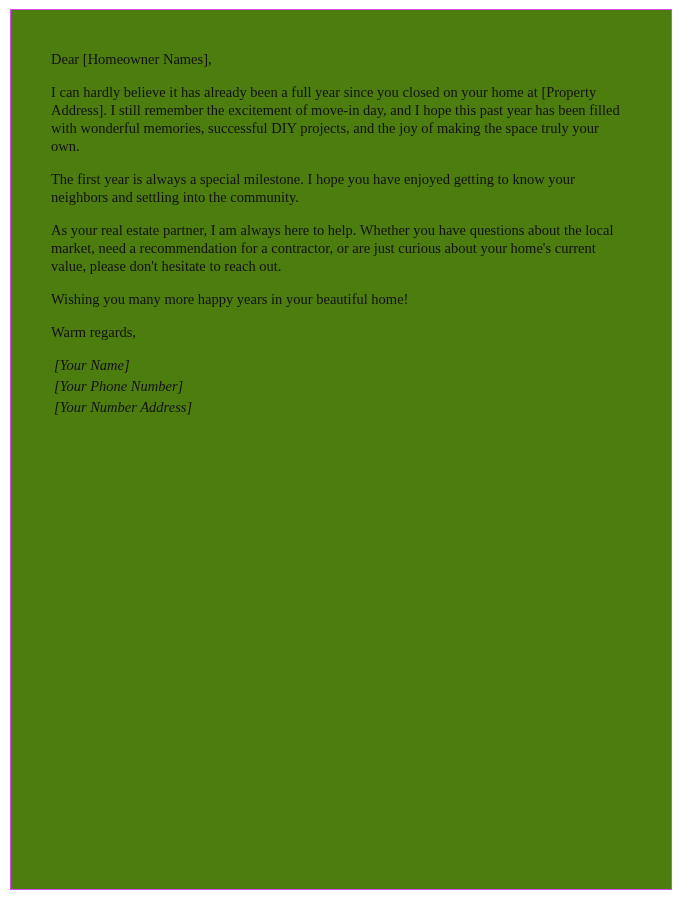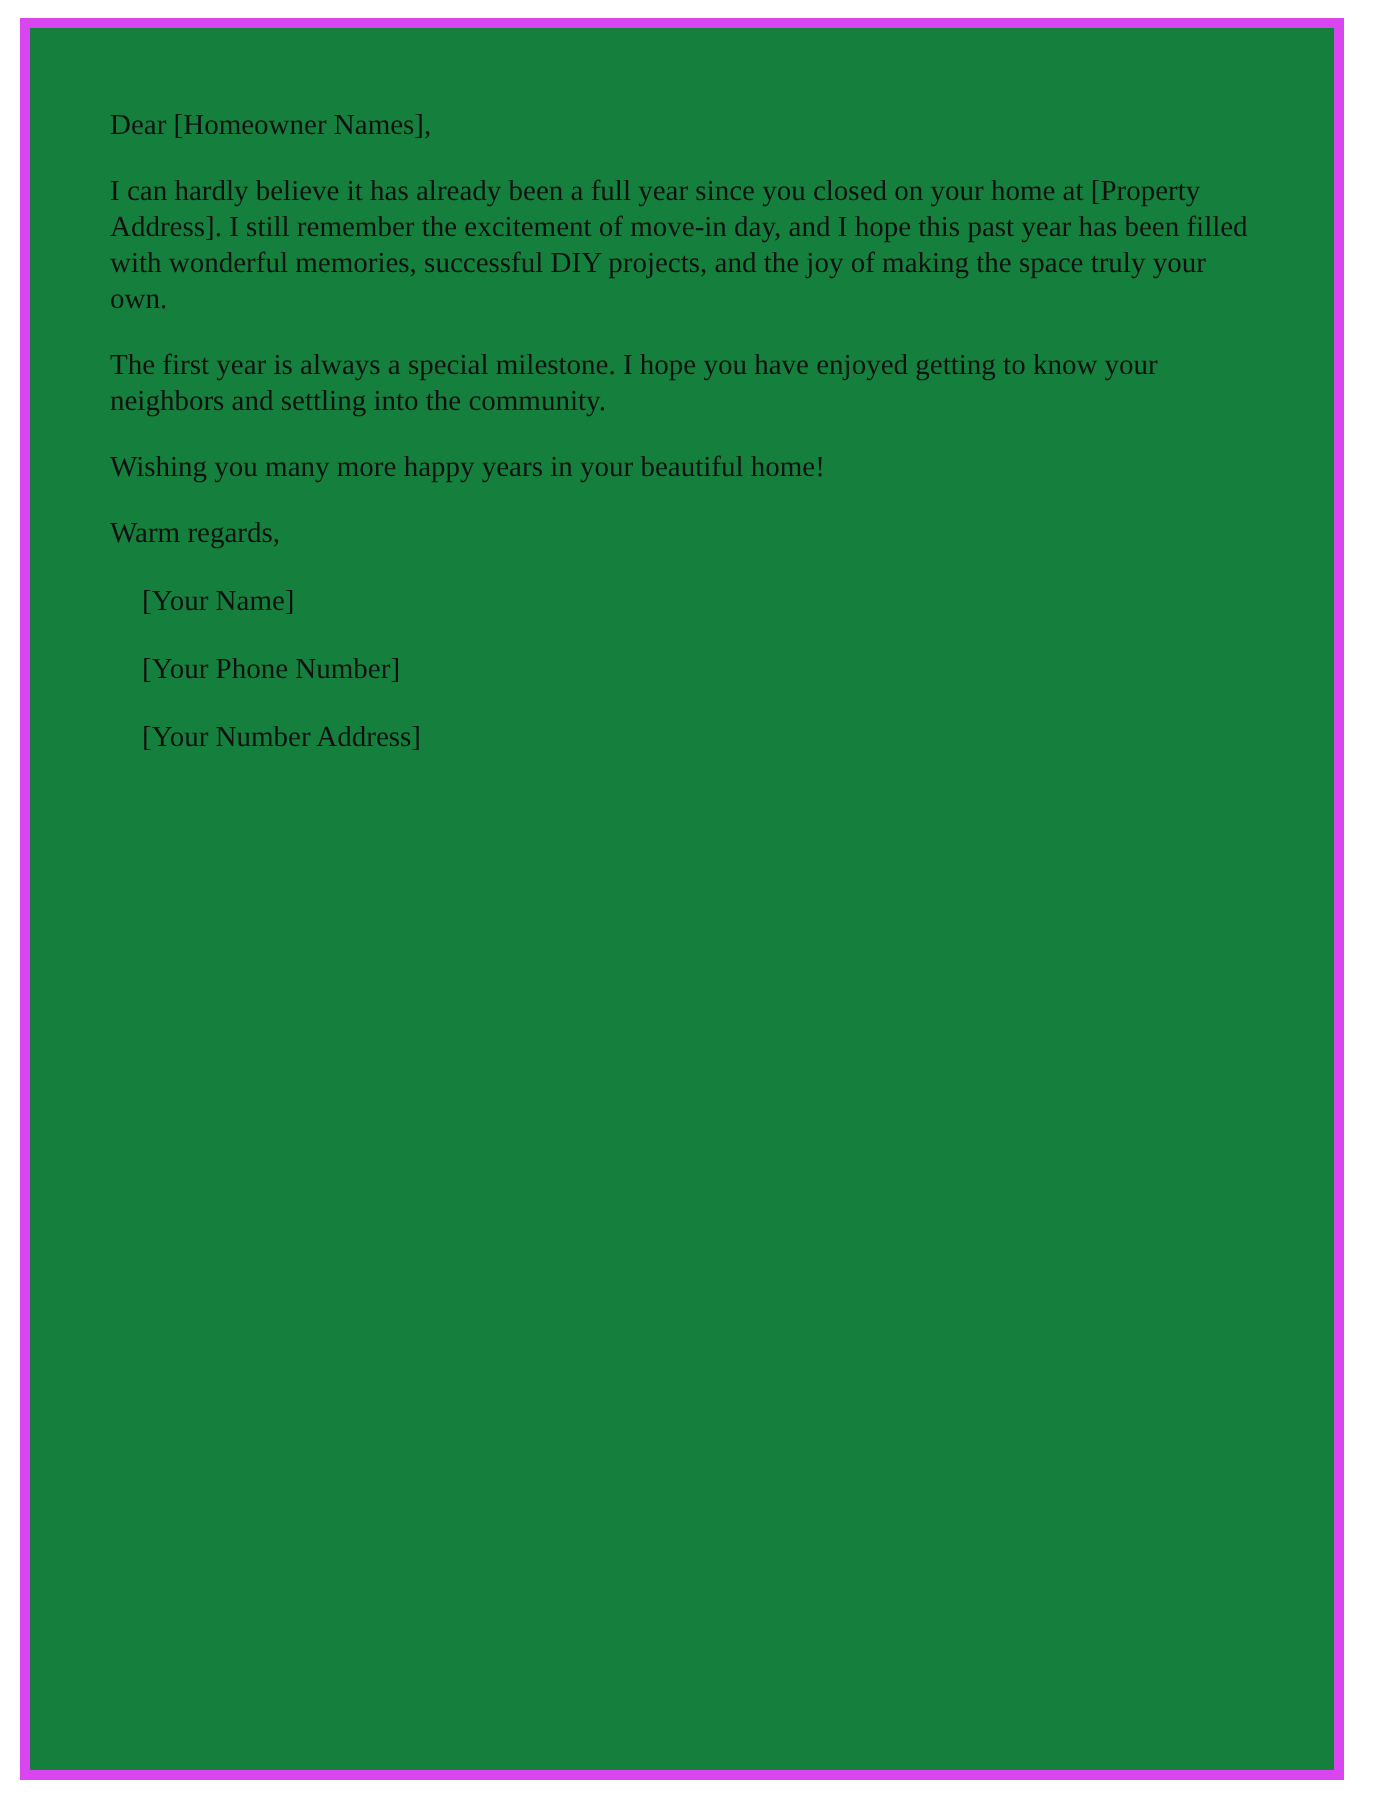--- a/index.html
+++ b/index.html
@@ -10,55 +10,57 @@
     height: 900px;
     font-family: "Liberation Serif", "DejaVu Serif", serif;
   }
   .page {
     box-sizing: border-box;
     position: absolute;
     left: 10px;
     top: 9px;
     width: 662px;
     height: 881px;
-    background: #15803d;
-    border: 5px solid #d946ef;
+    background: #4d7c0f;
+    border: 1px solid #d946ef;
     padding: 40px 40px 40px 40px;
     overflow: hidden;
   }
   .letter {
     color: #111111;
     font-size: 14.5px;
     line-height: 18px;
   }
   .letter p {
     margin: 0 0 15px 0;
     max-width: 580px;
   }
   .sig-block {
     margin-top: 15px;
   }
   .sig-line {
-    margin: 16px;
+    margin: 3px;
     line-height: 18px;
+    font-style: italic;
   }
 </style>
 </head>
 <body>
 
 <div class="page">
   <div class="letter">
 
     <p>Dear [Homeowner Names],</p>
 
 
     <p>I can hardly believe it has already been a full year since you closed on your home at [Property Address]. I still remember the excitement of move-in day, and I hope this past year has been filled with wonderful memories, successful DIY projects, and the joy of making the space truly your own.</p>
 
     <p>The first year is always a special milestone. I hope you have enjoyed getting to know your neighbors and settling into the community.</p>
 
+    <p>As your real estate partner, I am always here to help. Whether you have questions about the local market, need a recommendation for a contractor, or are just curious about your home's current value, please don't hesitate to reach out.</p>
 
     <p>Wishing you many more happy years in your beautiful home!</p>
 
     <p>Warm regards,</p>
 
     <div class="sig-block">
       <div class="sig-line">[Your Name]</div>
       <div class="sig-line">[Your Phone Number]</div>
       <div class="sig-line">[Your Number Address]</div>
     </div>

